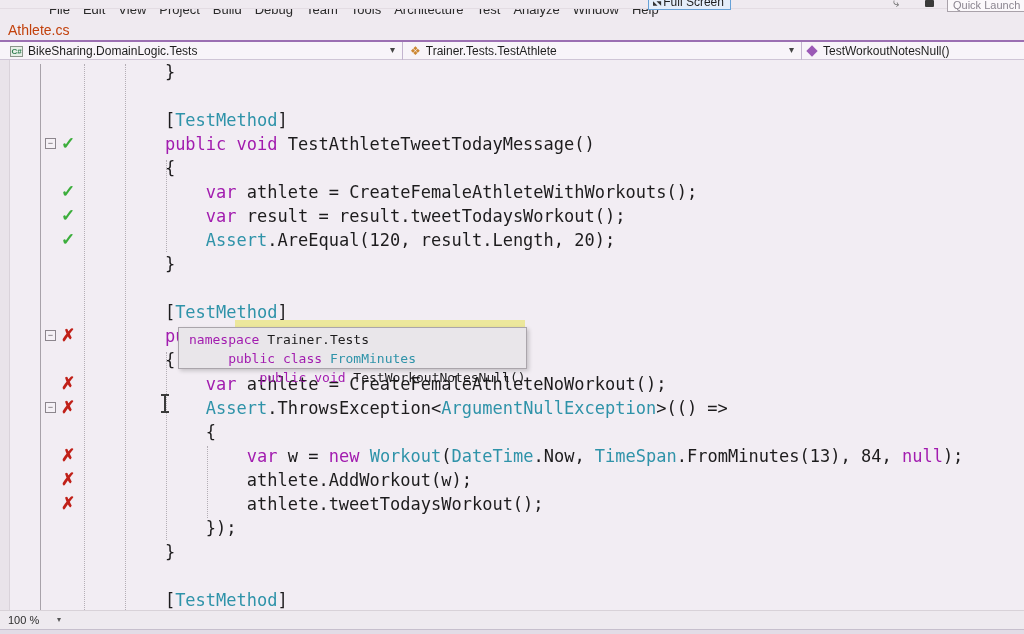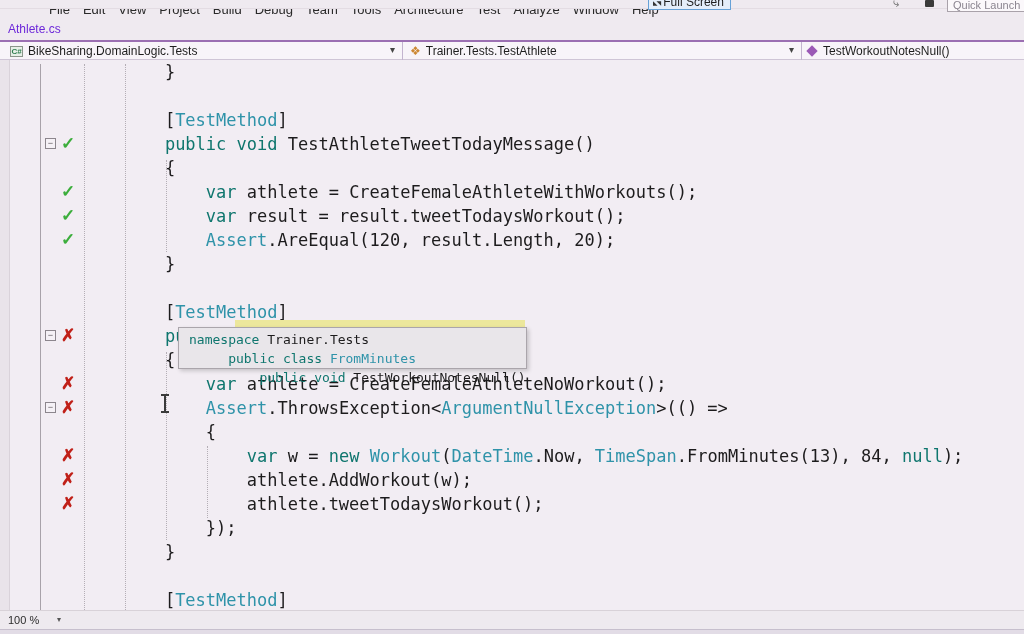--- a/index.html
+++ b/index.html
@@ -18,21 +18,21 @@
   .fullscreen-btn { position:absolute; left:648px; top:-6px; height:16px; padding:0 6px 0 4px;
                     border:1px solid #66a1d7; background:#e4eefa; font-size:12px; color:#1f1f1f;
                     display:flex; align-items:flex-end; white-space:nowrap; }
   .fs-icon { font-size:6px; color:#333; letter-spacing:-1px; margin:0 3px 3px 0; }
   .fb-curve { position:absolute; left:893px; top:-4px; font-size:12px; color:#6b6b6b; transform:rotate(10deg); }
   .fb-icon { position:absolute; left:925px; top:0px; width:9px; height:7px; background:#3a3a3a; border-radius:1px; }
   .quick-launch { position:absolute; left:947px; top:-5px; width:85px; height:17px;
                   border:1px solid #a9a2aa; background:#fbf8fb; font-size:11px; color:#8b8590;
                   padding:3px 0 0 5px; white-space:nowrap; }
 
-  .doc-tab { position:absolute; left:8px; top:22px; font-size:12px; color:#6d28d9; }
+  .doc-tab { position:absolute; left:8px; top:22px; font-size:14px; color:#c2410c; }
 
   .purple-line { position:absolute; left:0; top:40px; width:1024px; height:2px; background:#9b6fb2; }
 
   
   .navbar { position:absolute; left:0; top:42px; width:1024px; height:18px; background:#f8f4f9;
             border-bottom:1px solid #cfc5d6; font-size:12px; color:#1e1e1e; }
   .nav-seg { position:absolute; top:0; height:18px; display:flex; align-items:center; }
   .nav-sep { position:absolute; top:0; width:1px; height:18px; background:#c3b4cf; }
   .nav-caret { position:absolute; top:2px; font-size:10px; color:#444; }
   .proj-icon { display:inline-block; width:13px; height:11px; border:1px solid #8a958a; background:#e7efe7;
@@ -44,21 +44,21 @@
   
   .editor { position:absolute; left:0; top:60px; width:1024px; height:550px; background:#f2edf3; overflow:hidden; }
   .gutter-strip { position:absolute; left:0; top:0; width:10px; height:550px; background:#e9e3ea;
                   border-right:1px solid #d9d2da; }
   .outline-line { position:absolute; left:40px; top:4px; width:1px; height:546px; background:#a8a2a9; }
   .indent-guide { position:absolute; width:0; border-left:1px dotted #b4aeb5; }
 
   .code-col { position:absolute; left:83px; top:0; }
   .code-line { height:24px; line-height:24px; white-space:pre;
                font-family:"DejaVu Sans Mono","Liberation Mono",monospace; font-size:17px; }
-  .tx { color:#1d1c1d; } .kw { color:#0f766e; } .ty { color:#2f93a9; }
+  .tx { color:#1d1c1d; } .kw { color:#a21caf; } .ty { color:#2f93a9; }
 
   .glyph { position:absolute; left:56px; width:24px; height:24px; text-align:center;
            font-size:17px; font-weight:bold; line-height:24px; }
   .glyph.check { color:#3cae3c; }
   .glyph.cross { color:#c02018; }
   .fold-box { position:absolute; left:45px; width:11px; height:11px; border:1px solid #8c868d;
               background:#f5f1f6; color:#5a555b; font-size:9px; line-height:9px; text-align:center; }
 
   
   .yellow-strip { position:absolute; left:235px; top:260px; width:290px; height:8px;

